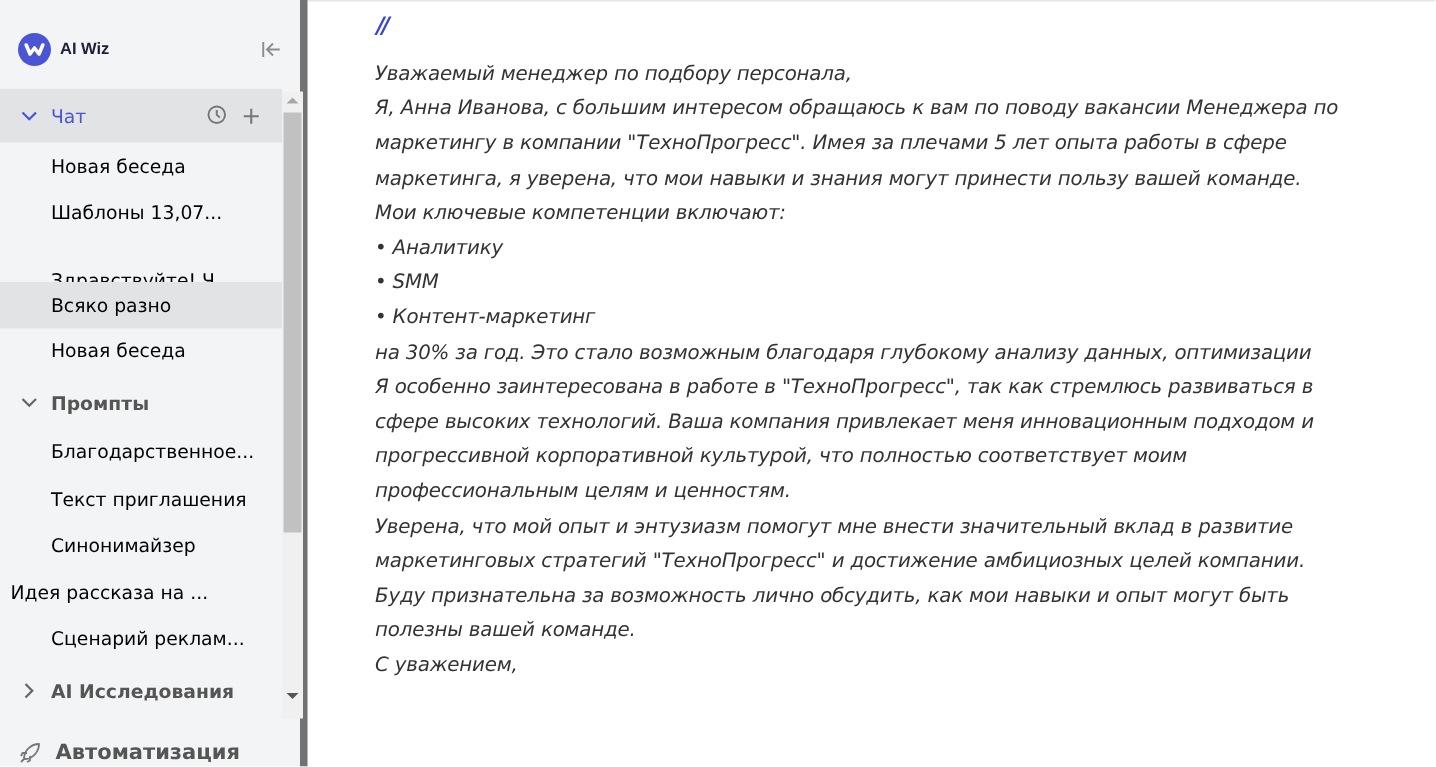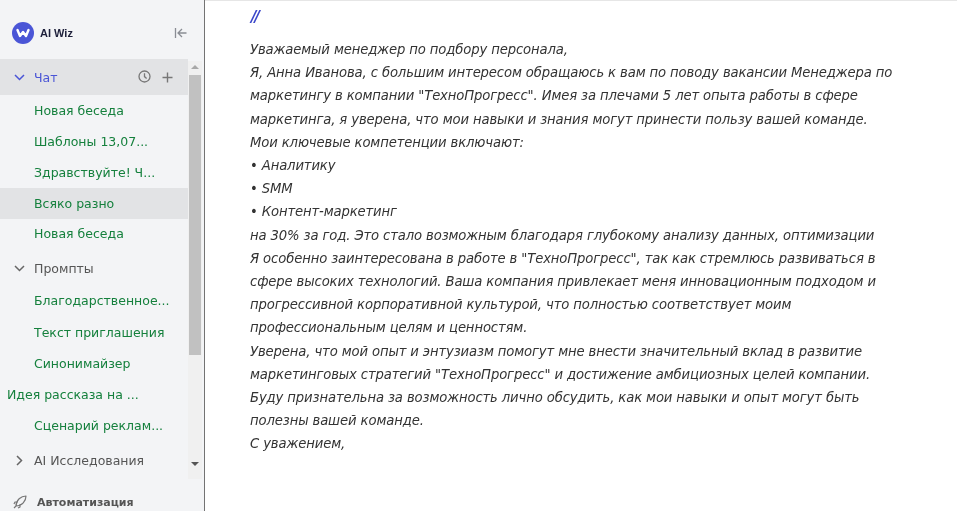--- a/index.html
+++ b/index.html
@@ -1,43 +1,43 @@
 <!DOCTYPE html>
 <html><head>
 <meta charset="utf-8">
 <style>
   * { box-sizing: border-box; margin: 0; padding: 0; }
   html, body { width: 957px; height: 511px; overflow: hidden; background: #ffffff; }
   body { font-family: "DejaVu Sans", "Liberation Sans", sans-serif; color: #333; position: relative; }
 
-  .sidebar { position: absolute; left: 0; top: 0; width: 205px; height: 511px; background: #f3f4f6; border-right: 1px solid #737373; }
+  .sidebar { position: absolute; left: 0; top: 0; width: 205px; height: 511px; background: #f3f4f6; border-right: 5px solid #737373; }
   .topline { position:absolute; left:0; top:0; width:957px; height:1px; background:#e6e6e6; }
 
   .brand { position: absolute; left: 12px; top: 21px; height: 24px; display: flex; align-items: center; }
   .logo { width: 22px; height: 22px; border-radius: 50%; background: #4a55d6; display: flex; align-items: center; justify-content: center; }
   .brand-name { margin-left: 6px; font-size: 11px; font-weight: bold; color: #1d1f3a; font-family: "Liberation Sans", sans-serif; }
   .collapse-btn { position: absolute; left: 172px; top: 24px; width: 18px; height: 18px; display: flex; align-items: center; justify-content: center; }
 
   .scroll-area { position: absolute; left: 0; top: 59px; width: 188px; height: 420px; overflow: hidden; }
   .section-head { position: absolute; left: 0; width: 188px; height: 36px; display: flex; align-items: center; }
   .section-head.active { background: #e2e3e5; }
   .chev { position: absolute; left: 13px; width: 12px; height: 12px; display:flex; align-items:center; justify-content:center; }
-  .section-label { position: absolute; left: 34px; font-size: 12.5px; font-weight: normal; color: #555; }
+  .section-label { position: absolute; left: 34px; font-size: 12.5px; font-weight: bold; color: #555; }
   .section-head.active .section-label { color: #4a55d6; font-weight: normal; }
   .head-icons { position: absolute; right: 15px; display: flex; gap: 11px; align-items: center; }
 
-  .item { position: absolute; left: 0; width: 188px; height: 31px; display: flex; align-items: center; padding-left: 34px; font-size: 12.5px; color: #15803d; white-space: nowrap; }
+  .item { position: absolute; left: 0; width: 188px; height: 31px; display: flex; align-items: center; padding-left: 34px; font-size: 12.5px; color: #000000; white-space: nowrap; }
   .item.selected { background: #e2e3e5; }
 
   .scrollbar { position: absolute; left: 188px; top: 61px; width: 14px; height: 418px; background: #f0f0f0; }
   .sb-up { position:absolute; left:3px; top:4px; width:0; height:0; border-left:4px solid transparent; border-right:4px solid transparent; border-bottom:4px solid #a8a8a8; }
   .sb-thumb { position:absolute; left:1px; top:14px; width:12px; height:280px; background:#c1c1c1; }
   .sb-down { position:absolute; left:3px; top:401px; width:0; height:0; border-left:4px solid transparent; border-right:4px solid transparent; border-top:4px solid #555; }
 
-  .auto { position: absolute; left: 12px; top: 494px; display: flex; align-items: center; font-size: 11px; font-weight: bold; color: #555; text-align: center; }
+  .auto { position: absolute; left: 12px; top: 494px; display: flex; align-items: center; font-size: 14px; font-weight: bold; color: #555; text-align: center; }
   .auto span { margin-left: 9px; }
 
   .content { position: absolute; left: 250px; top: 0; width: 680px; }
   .mark { position: absolute; left: 1px; top: 8px; font-size: 15px; font-weight: bold; font-style: italic; color: #3a46c9; letter-spacing: -2px; }
   .letter { position: absolute; left: 0; top: 38px; width: 680px; font-style: italic; }
   .line { font-size: 13.2px; line-height: 23.2px; color: #333; white-space: nowrap; font-family: "DejaVu Sans", sans-serif; letter-spacing: -0.12px; }
 </style>
 </head>
 <body>
 
@@ -80,21 +80,21 @@
             </svg>
         </span>
       </div>
     </div>
     <div class="item" style="top:36px;">
         <span>Новая беседа</span>
       </div>
     <div class="item" style="top:67px;">
         <span>Шаблоны 13,07...</span>
       </div>
-    <div class="item" style="top:98px;">
+    <div class="item" style="top:112px;">
         <span>Здравствуйте! Ч...</span>
       </div>
     <div class="item selected" style="top:129px;">
         <span>Всяко разно</span>
       </div>
     <div class="item" style="top:159px;">
         <span>Новая беседа</span>
       </div>
 
     <div class="section-head" style="top:191px;">

